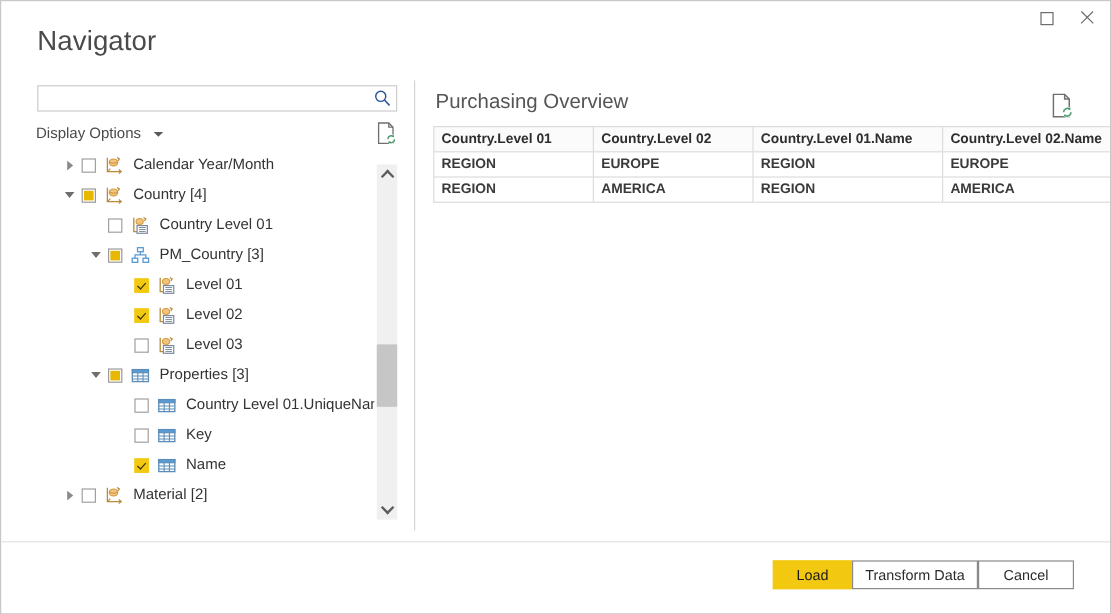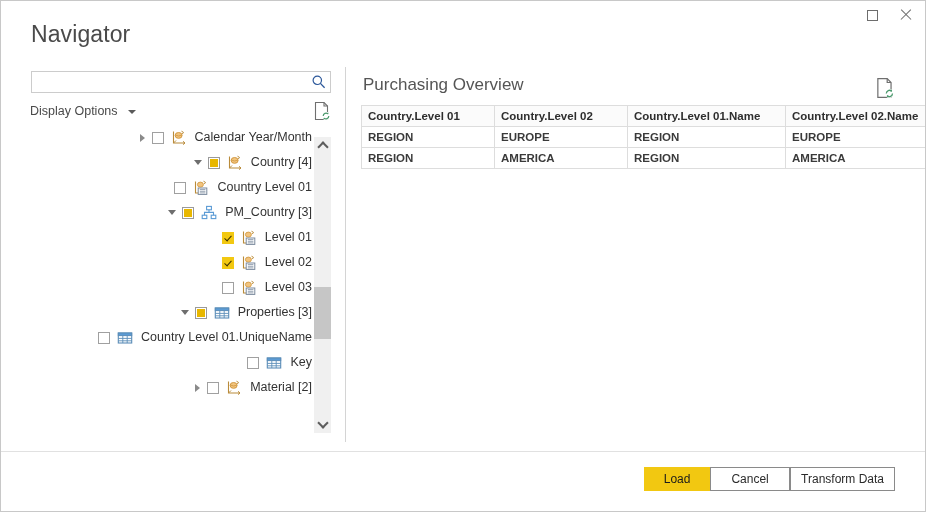--- a/index.html
+++ b/index.html
@@ -137,21 +137,20 @@
   }
   .tree-row {
     position: relative;
     height: 25px;
     display: flex;
     align-items: center;
     font-size: 12.5px;
     color: #333333;
     white-space: nowrap;
     cursor: default;
-    justify-content: flex-end;
   }
   .expander {
     width: 14px;
     height: 14px;
     flex: 0 0 14px;
     position: relative;
   }
   .exp-collapsed::before {
     content: "";
     position: absolute;
@@ -517,20 +516,33 @@
         <span class="chk"></span>
         <span class="node-icon"><svg viewBox="0 0 16 16" width="16" height="16">
             <rect x="1.3" y="3" width="13.4" height="10" fill="#ffffff" stroke="#5b8db8" stroke-width="1.1"></rect>
             <rect x="1.3" y="3" width="13.4" height="2.6" fill="#5b9bd5" stroke="#5b8db8" stroke-width="1"></rect>
             <line x1="5.8" y1="5.6" x2="5.8" y2="13" stroke="#5b8db8" stroke-width=".9"></line>
             <line x1="10.2" y1="5.6" x2="10.2" y2="13" stroke="#5b8db8" stroke-width=".9"></line>
             <line x1="1.3" y1="8.4" x2="14.7" y2="8.4" stroke="#5b8db8" stroke-width=".9"></line>
             <line x1="1.3" y1="10.8" x2="14.7" y2="10.8" stroke="#5b8db8" stroke-width=".9"></line>
           </svg></span>
         <span class="node-label">Key</span>
+      </div>
+      <div class="tree-row" style="padding-left: 66px;">
+        <span class="expander"></span>
+        <span class="chk checked"></span>
+        <span class="node-icon"><svg viewBox="0 0 16 16" width="16" height="16">
+            <rect x="1.3" y="3" width="13.4" height="10" fill="#ffffff" stroke="#5b8db8" stroke-width="1.1"></rect>
+            <rect x="1.3" y="3" width="13.4" height="2.6" fill="#5b9bd5" stroke="#5b8db8" stroke-width="1"></rect>
+            <line x1="5.8" y1="5.6" x2="5.8" y2="13" stroke="#5b8db8" stroke-width=".9"></line>
+            <line x1="10.2" y1="5.6" x2="10.2" y2="13" stroke="#5b8db8" stroke-width=".9"></line>
+            <line x1="1.3" y1="8.4" x2="14.7" y2="8.4" stroke="#5b8db8" stroke-width=".9"></line>
+            <line x1="1.3" y1="10.8" x2="14.7" y2="10.8" stroke="#5b8db8" stroke-width=".9"></line>
+          </svg></span>
+        <span class="node-label">Name</span>
       </div>
       <div class="tree-row" style="padding-left: 22px;">
         <span class="expander exp-collapsed"></span>
         <span class="chk"></span>
         <span class="node-icon"><svg viewBox="0 0 16 16" width="16" height="16">
             <path d="M2.5 1.5 V13 H14" fill="none" stroke="#b98b3a" stroke-width="1.1"></path>
             <path d="M2.5 13 L5 10.5" fill="none" stroke="#b98b3a" stroke-width="1"></path>
             <path d="M12 11.3 l2 1.7 l-2 1.6" fill="none" stroke="#b98b3a" stroke-width="1"></path>
             <path d="M10.5 1.2 l2 1.2 l-1.2 1.6" fill="none" stroke="#b98b3a" stroke-width="1"></path>
             <ellipse cx="7.6" cy="5.4" rx="3.5" ry="2.9" fill="#f2c47e" stroke="#d39a43" stroke-width="1"></ellipse>
@@ -585,17 +597,17 @@
           <td>REGION</td>
           <td>AMERICA</td>
           <td>REGION</td>
           <td>AMERICA</td>
         </tr>
       </tbody>
   </table>
 
   <div class="footer">
     <div class="btn btn-primary">Load</div>
+    <div class="btn">Transform Data</div>
     <div class="btn">Cancel</div>
-    <div class="btn">Transform Data</div>
   </div>
 
 </div>
 
 </body></html>

